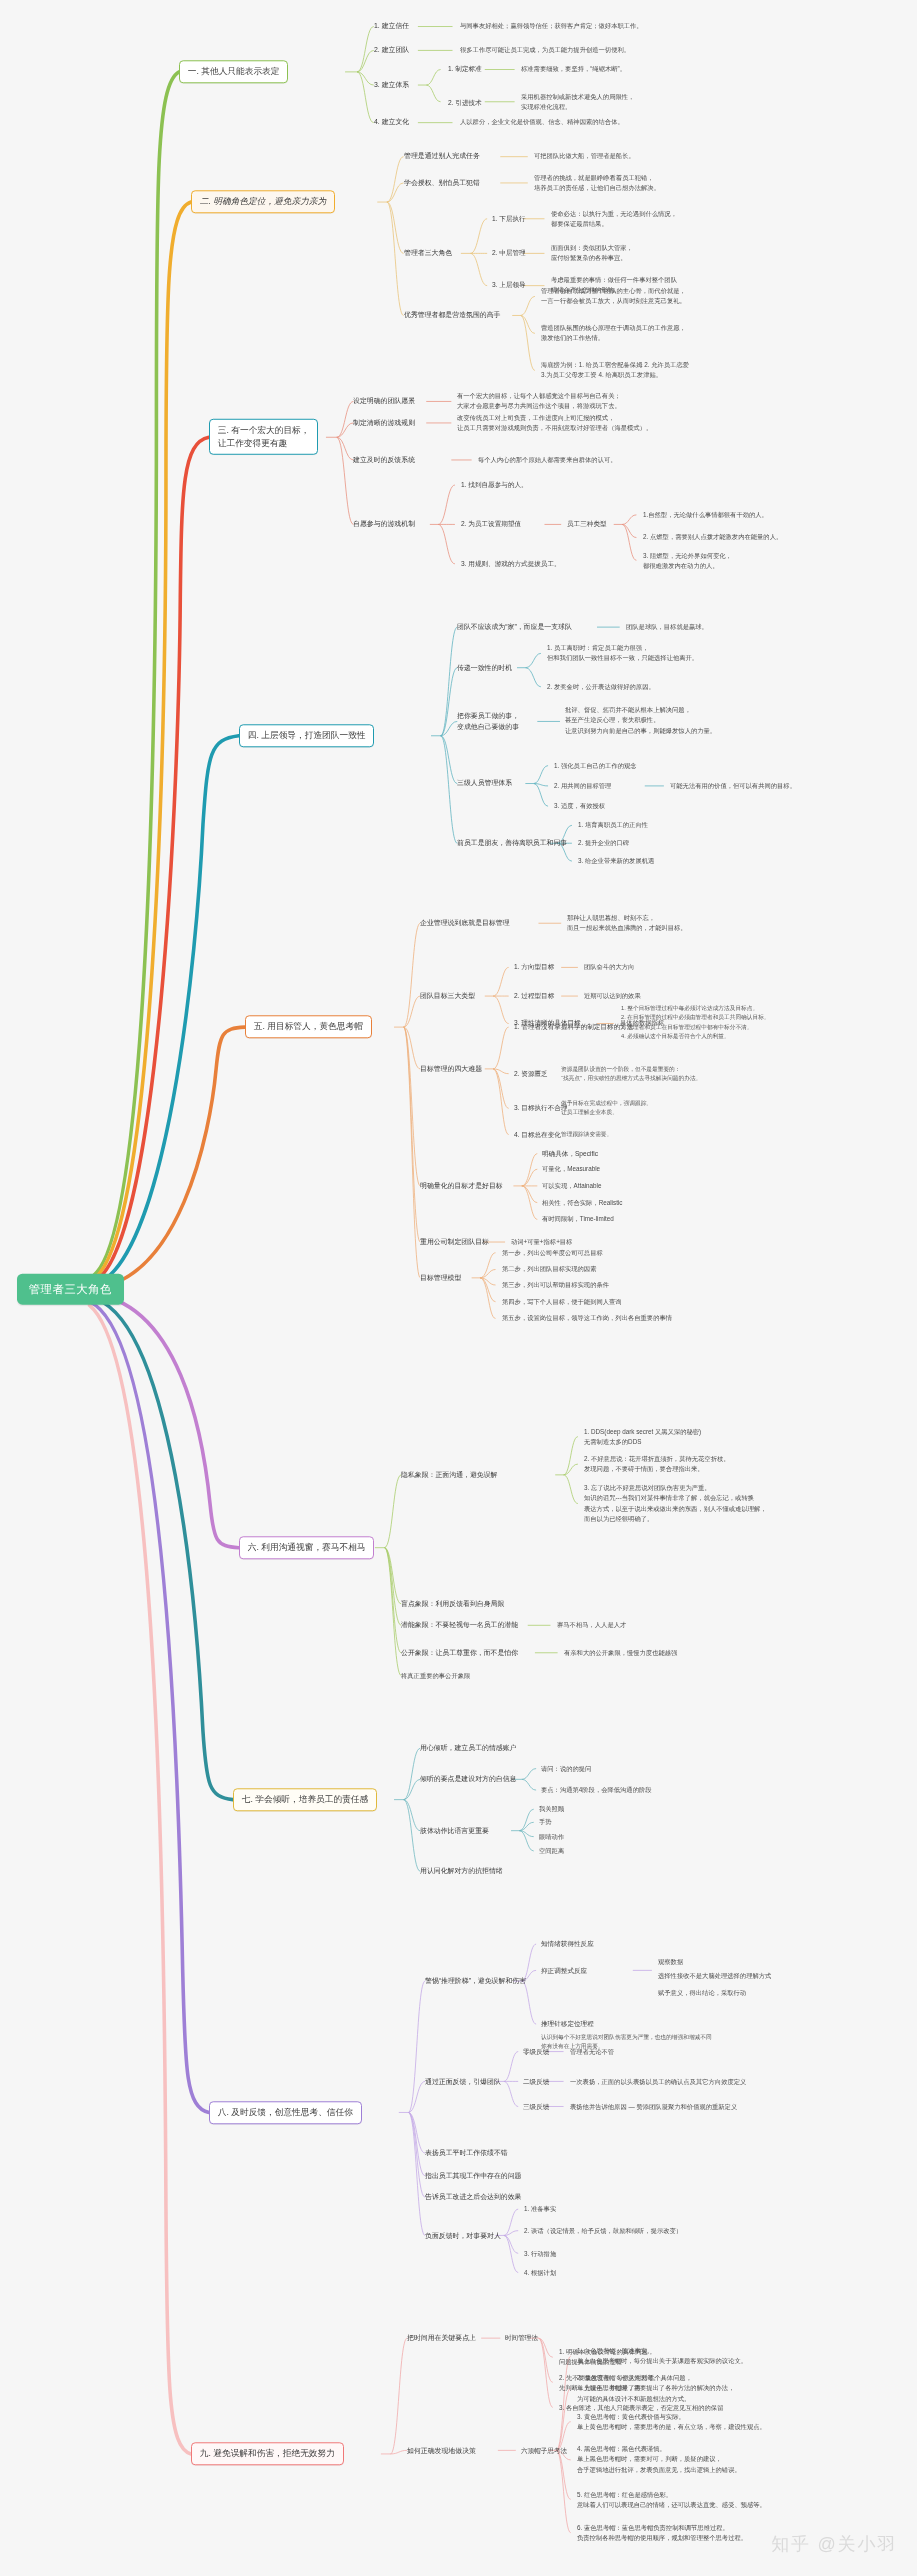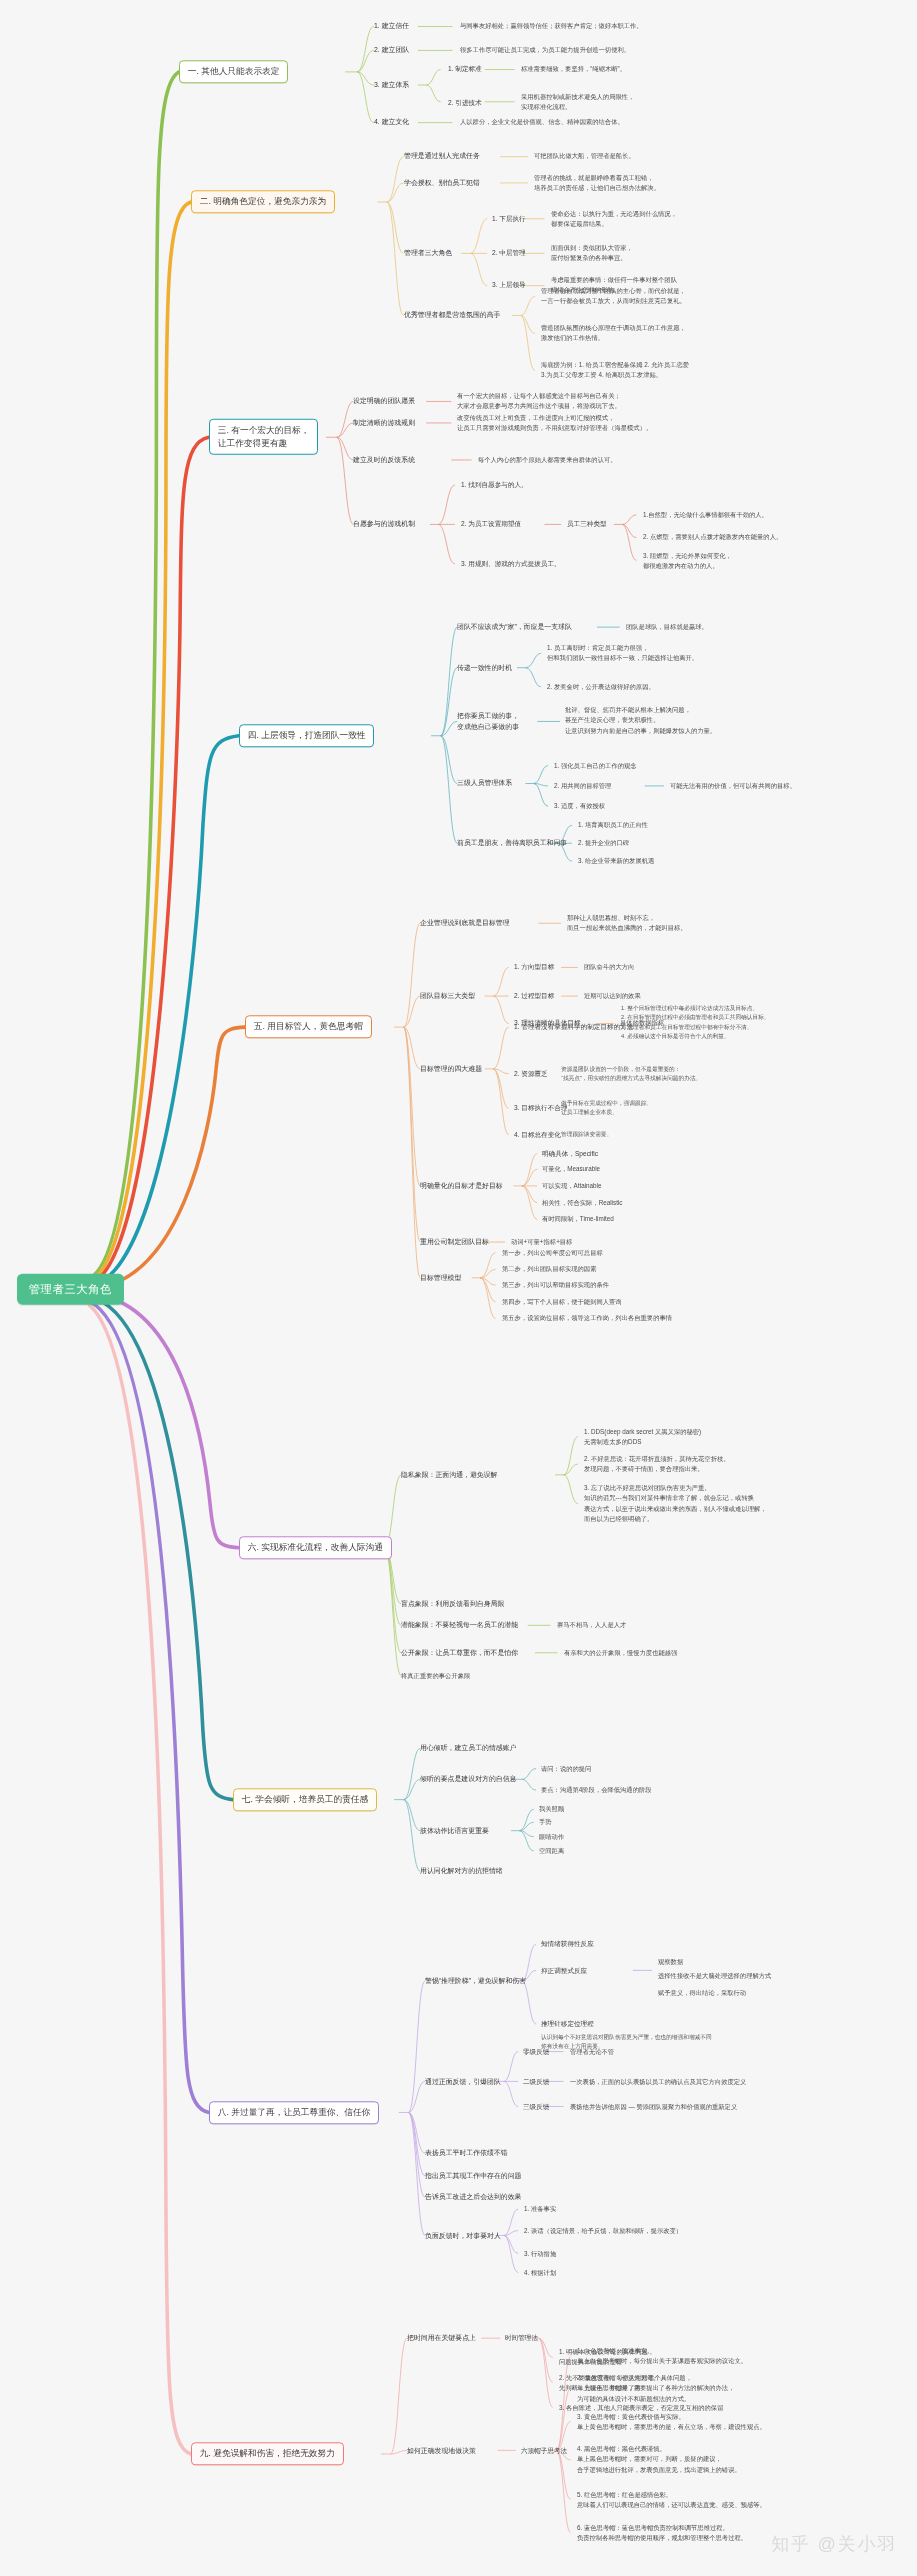--- a/index.html
+++ b/index.html
@@ -120,21 +120,21 @@
   <div class="node leaf" style="left:460px;top:50px;">很多工作尽可能让员工完成，为员工能力提升创造一切便利。</div>
   <div class="node l2" style="left:374px;top:85px;">3. 建立体系</div>
   <div class="node l3" style="left:448px;top:69px;">1. 制定标准</div>
   <div class="node leaf" style="left:521px;top:69px;">标准需要细致，要坚持，“绳锯木断”。</div>
   <div class="node l3" style="left:448px;top:103px;">2. 引进技术</div>
   <div class="node leaf" style="left:521px;top:102px;">采用机器控制或新技术避免人的局限性，
 实现标准化流程。</div>
   <div class="node l2" style="left:374px;top:122px;">4. 建立文化</div>
   <div class="node leaf" style="left:460px;top:122px;">人以群分，企业文化是价值观、信念、精神因素的结合体。</div>
 
-  <div class="topic" style="left:191px;top:202px;border-color:#f0ad2e;background:#fdf7ef;">二. 明确角色定位，避免亲力亲为</div>
+  <div class="topic" style="left:191px;top:202px;border-color:#f0ad2e;background:#fdf7ef;font-style:italic;">二. 明确角色定位，避免亲力亲为</div>
   <svg style="position:absolute;left:0;top:0;width:917px;height:2576px;pointer-events:none;z-index:1" xmlns="http://www.w3.org/2000/svg" viewBox="0 0 1536 4314" width="917" height="2576">
     <g fill="none" stroke="#e9c37a" stroke-width="1.3">
       <path d="M632 338 H 648 C 662 338, 662 262, 676 262"></path>
       <path d="M648 338 C 662 338, 662 306, 676 306"></path>
       <path d="M648 338 C 662 338, 662 424, 676 424"></path>
       <path d="M648 338 C 662 338, 662 528, 676 528"></path>
       <path d="M838 262 H 884"></path>
         <path d="M838 306 H 884"></path>
       <path d="M772 424 H 788 C 802 424, 802 366, 816 366"></path>
       <path d="M788 424 C 802 424, 802 424, 816 424"></path>
@@ -315,21 +315,21 @@
   <div class="node leaf" style="left:542px;top:1219px;">有时间限制，Time-limited</div>
   <div class="node l2" style="left:420px;top:1242px;">重用公司制定团队目标</div>
   <div class="node leaf" style="left:511px;top:1242px;">动词+可量+指标+目标</div>
   <div class="node l2" style="left:420px;top:1278px;">目标管理模型</div>
   <div class="node leaf" style="left:502px;top:1253px;">第一步，列出公司年度公司可总目标</div>
   <div class="node leaf" style="left:502px;top:1269px;">第二步，列出团队目标实现的因素</div>
   <div class="node leaf" style="left:502px;top:1285px;">第三步，列出可以帮助目标实现的条件</div>
   <div class="node leaf" style="left:502px;top:1302px;">第四步，写下个人目标，便于能到同人查询</div>
   <div class="node leaf" style="left:502px;top:1318px;">第五步，设置岗位目标，领导这工作岗，列出各自重要的事情</div>
 
-  <div class="topic" style="left:239px;top:1548px;border-color:#c27fd0;">六. 实现标准化流程，改善人际沟通</div>
+  <div class="topic" style="left:239px;top:1548px;border-color:#c27fd0;">六. 利用沟通视窗，赛马不相马</div>
   <svg style="position:absolute;left:0;top:0;width:917px;height:2576px;pointer-events:none;z-index:1" xmlns="http://www.w3.org/2000/svg" viewBox="0 0 1536 4314" width="917" height="2576">
     <g fill="none" stroke="#a8cd6a" stroke-width="1.3">
       <path d="M628 2592 H 644 C 658 2592, 658 2470, 672 2470"></path>
       <path d="M644 2592 C 658 2592, 658 2686, 672 2686"></path>
       <path d="M644 2592 C 658 2592, 658 2722, 672 2722"></path>
       <path d="M644 2592 C 658 2592, 658 2768, 672 2768"></path>
       <path d="M644 2592 C 658 2592, 658 2806, 672 2806"></path>
       <path d="M930 2470 H 944 C 956 2470, 956 2406, 968 2406"></path>
       <path d="M944 2470 C 956 2470, 956 2452, 968 2452"></path>
       <path d="M944 2470 C 956 2470, 956 2518, 968 2518"></path>
@@ -372,21 +372,21 @@
   <div class="node l2" style="left:420px;top:1779px;">倾听的要点是建设对方的自信息</div>
   <div class="node leaf" style="left:541px;top:1769px;">请问：说的的提问</div>
   <div class="node leaf" style="left:541px;top:1790px;">要点：沟通第4阶段，会降低沟通的阶段</div>
   <div class="node l2" style="left:420px;top:1831px;">肢体动作比语言更重要</div>
   <div class="node leaf" style="left:539px;top:1809px;">我关照顾</div>
   <div class="node leaf" style="left:539px;top:1822px;">手势</div>
   <div class="node leaf" style="left:539px;top:1837px;">眼睛动作</div>
   <div class="node leaf" style="left:539px;top:1851px;">空间距离</div>
   <div class="node l2" style="left:420px;top:1871px;">用认同化解对方的抗拒情绪</div>
 
-  <div class="topic" style="left:209px;top:2113px;border-color:#9e7fd6;">八. 并过量了再，让员工尊重你、信任你</div>
+  <div class="topic" style="left:209px;top:2113px;border-color:#9e7fd6;">八. 及时反馈，创意性思考、信任你</div>
   <svg style="position:absolute;left:0;top:0;width:917px;height:2576px;pointer-events:none;z-index:1" xmlns="http://www.w3.org/2000/svg" viewBox="0 0 1536 4314" width="917" height="2576">
     <g fill="none" stroke="#c3a8e6" stroke-width="1.3">
       <path d="M668 3538 H 684 C 698 3538, 698 3318, 712 3318"></path>
       <path d="M684 3538 C 698 3538, 698 3486, 712 3486"></path>
       <path d="M684 3538 C 698 3538, 698 3606, 712 3606"></path>
       <path d="M684 3538 C 698 3538, 698 3644, 712 3644"></path>
       <path d="M684 3538 C 698 3538, 698 3680, 712 3680"></path>
       <path d="M684 3538 C 698 3538, 698 3744, 712 3744"></path>
       <path d="M860 3318 H 874 C 886 3318, 886 3256, 898 3256"></path>
       <path d="M874 3318 C 886 3318, 886 3300, 898 3300"></path>

